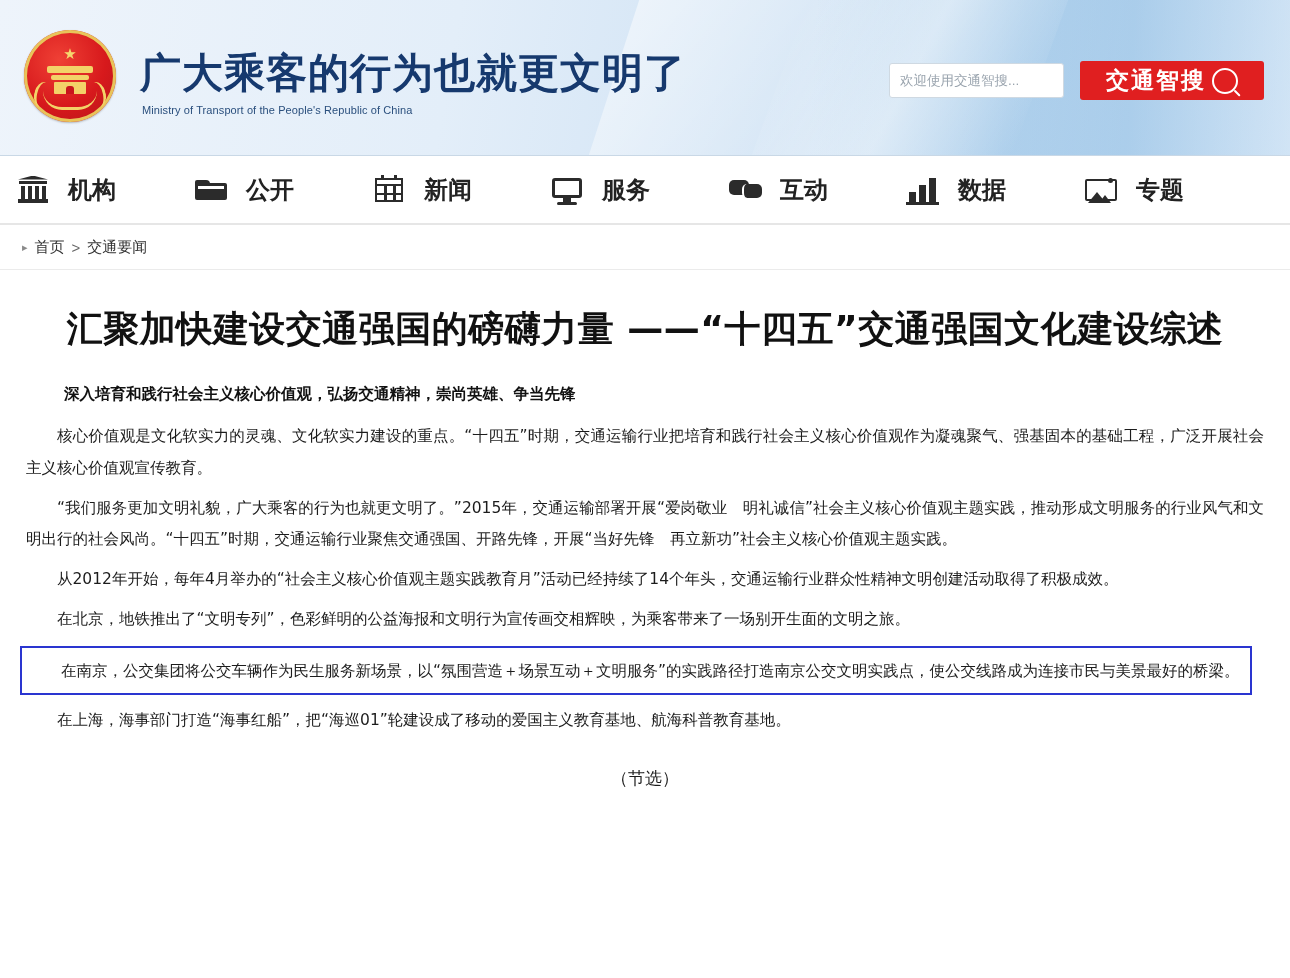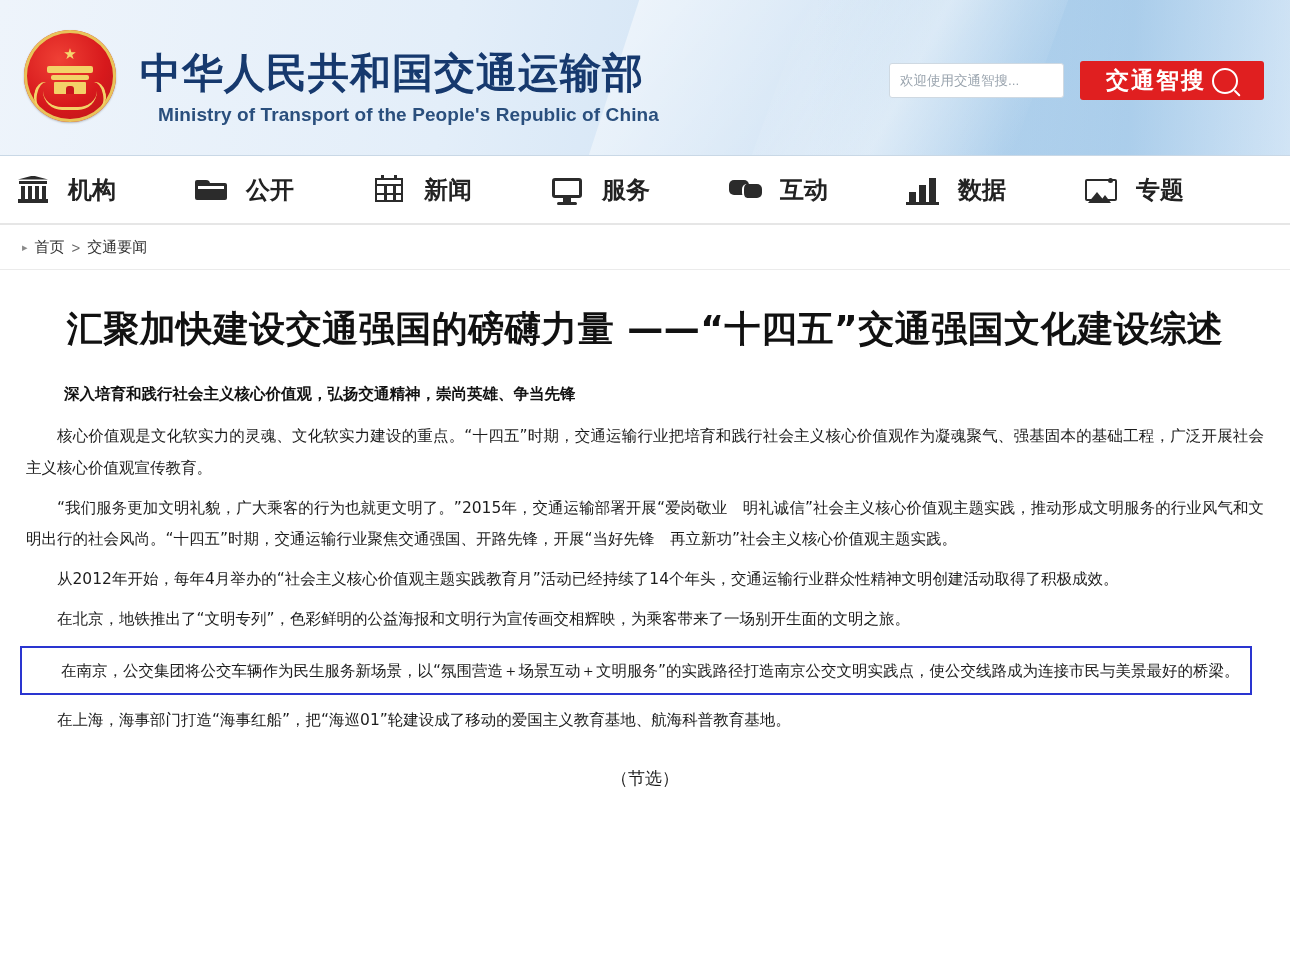--- a/index.html
+++ b/index.html
@@ -90,26 +90,25 @@
     font-size: 41px;
     font-weight: bold;
     letter-spacing: 1px;
     color: #16396e;
     font-family: "DejaVu Sans", "Liberation Sans", sans-serif;
     white-space: nowrap;
   }
   .site-title-en {
     position: absolute;
     left: 142px; top: 104px;
-    font-size: 19px;
-    font-weight: bold;
+    font-size: 11px;
+    font-weight: normal;
     color: #2a4f7d;
     letter-spacing: 0.1px;
     white-space: nowrap;
-    margin-left: 16px;
   }
 
   .search-box {
     position: absolute;
     right: 226px; top: 63px;
     width: 175px; height: 35px;
     background: #ffffff;
     border: 1px solid #cfd9e2;
     border-radius: 3px;
     box-sizing: border-box;
@@ -305,21 +304,21 @@
     <div class="gate">
       <div class="roof"></div>
       <div class="roof2"></div>
       <div class="wall"></div>
     </div>
     <div class="gear"></div>
     <div class="ears-l"></div>
     <div class="ears-r"></div>
   </div>
 
-  <div class="site-title-zh">中华人民共和国交通运输部</div>
+  <div class="site-title-zh">广大乘客的行为也就更文明了</div>
   <div class="site-title-en">Ministry of Transport of the People's Republic of China</div>
 
   <div class="search-box">
     <input type="text" value="" placeholder="欢迎使用交通智搜..." style="">
   </div>
 
   <div class="search-btn">
     <span class="label">交通智搜</span>
     <span class="mag"></span>
   </div>

